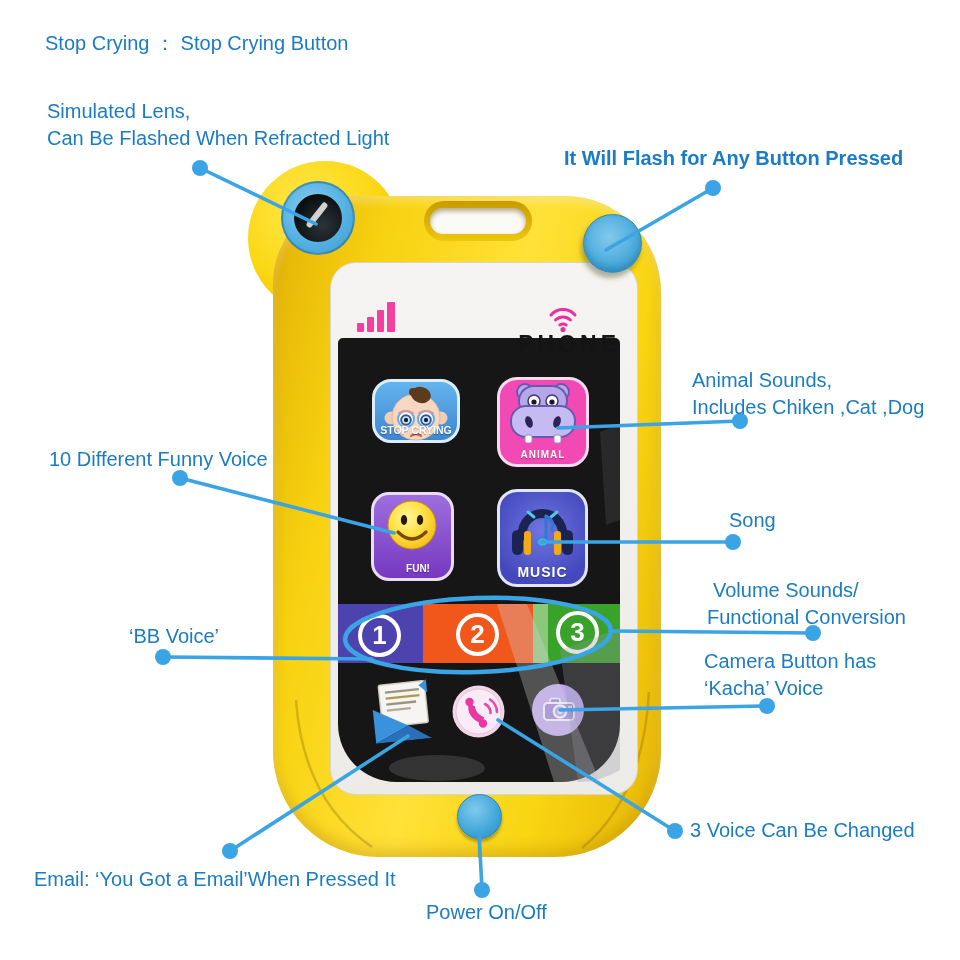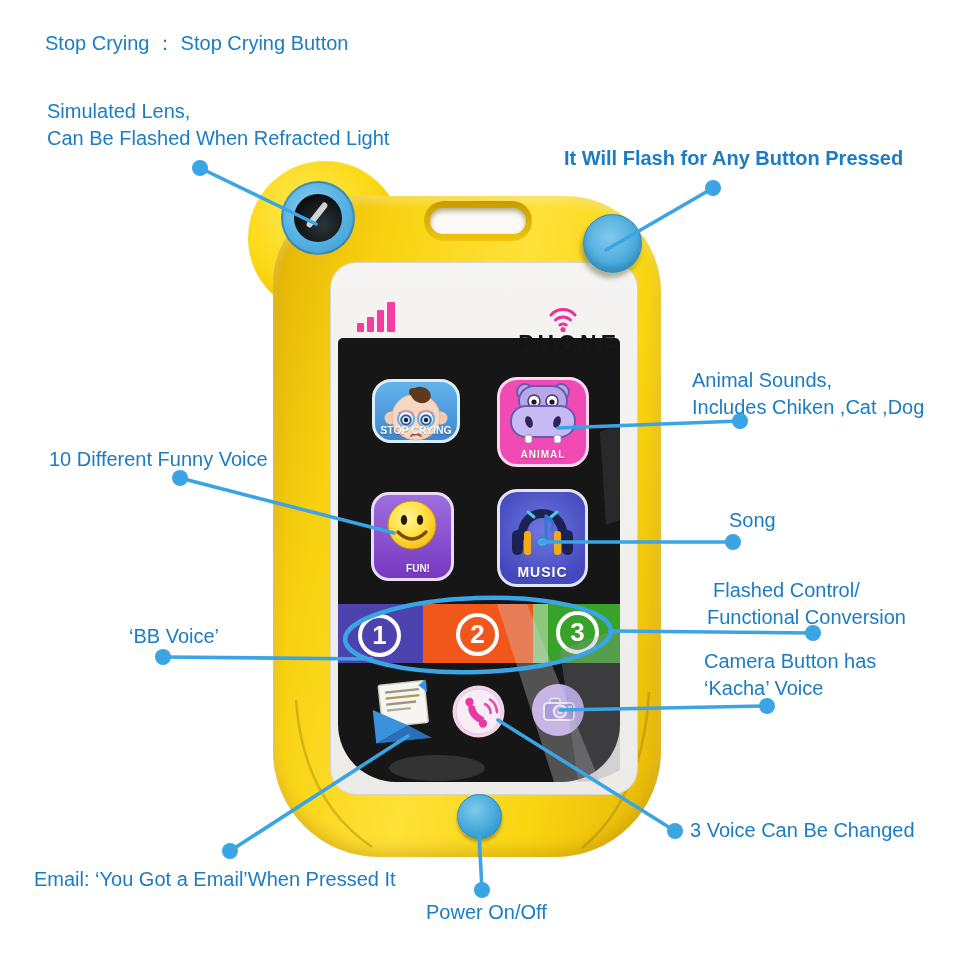--- a/index.html
+++ b/index.html
@@ -302,21 +302,21 @@
     <div>Can Be Flashed When Refracted Light</div>
   </div>
   <div class="note n-flash">It Will Flash for Any Button Pressed</div>
   <div class="note n-animal">
     <div>Animal Sounds,</div>
     <div>Includes Chiken ,Cat ,Dog</div>
   </div>
   <div class="note n-funny">10 Different Funny Voice</div>
   <div class="note n-song">Song</div>
   <div class="note n-volume">
-    <div style="padding-left:6px;">Flashed Control/</div>
+    <div style="padding-left:6px;">Volume Sounds/</div>
     <div>Functional Conversion</div>
   </div>
   <div class="note n-bb">‘BB Voice’</div>
   <div class="note n-camera">
     <div>Camera Button has</div>
     <div>‘Kacha’ Voice</div>
   </div>
   <div class="note n-3voice">3 Voice Can Be Changed</div>
   <div class="note n-email">Email: ‘You Got a Email’When Pressed It</div>
   <div class="note n-power">Power On/Off</div>

